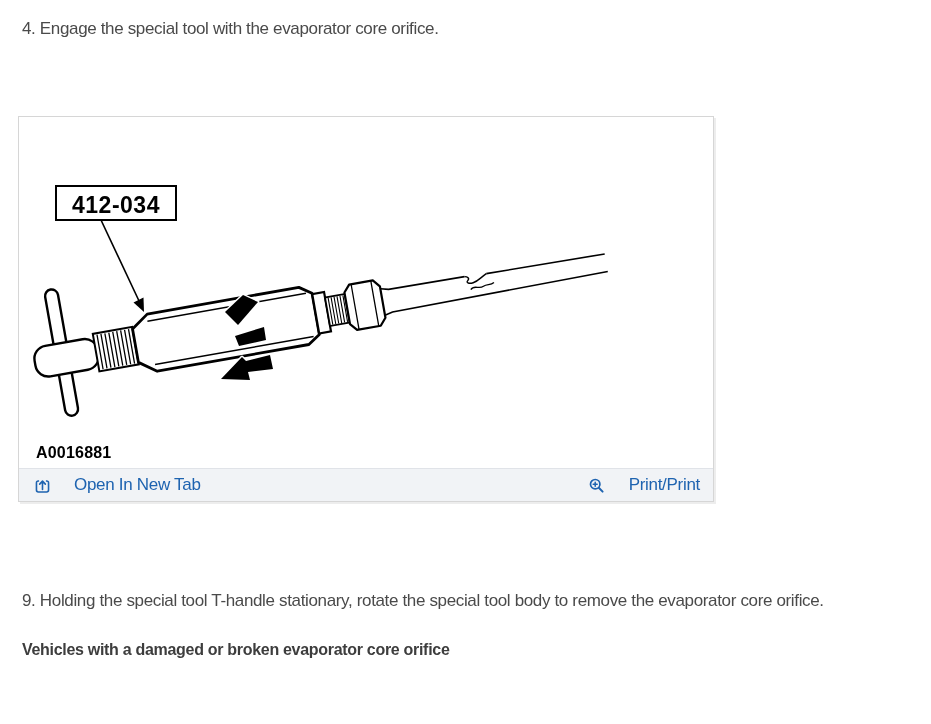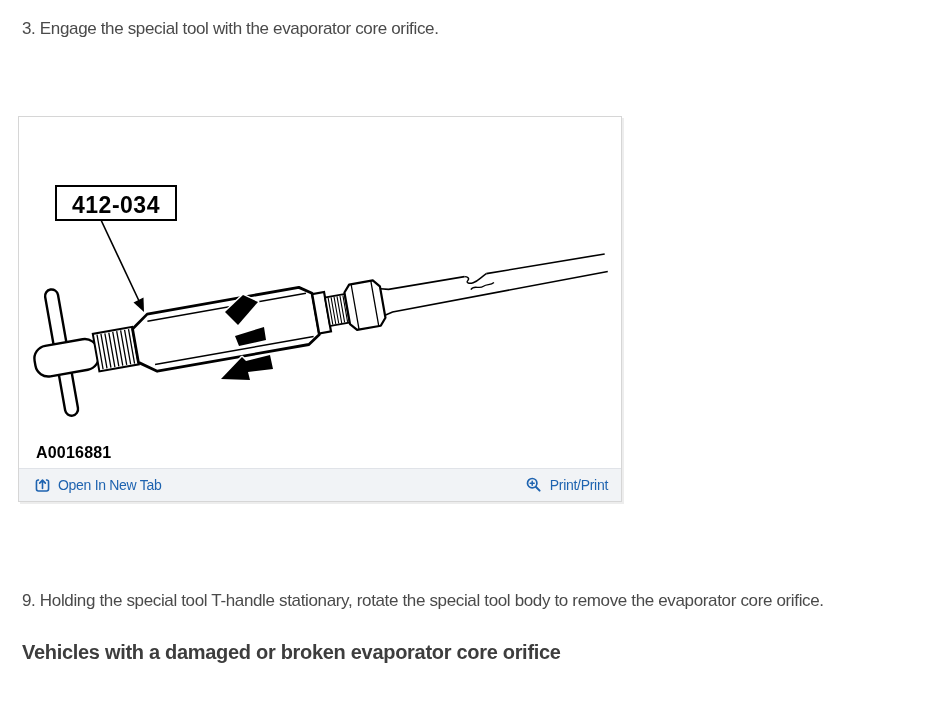--- a/index.html
+++ b/index.html
@@ -16,62 +16,62 @@
 
   .step-text{
     position:absolute;left:22px;
     font-size:17px;color:var(--text);
     letter-spacing:-0.35px;white-space:nowrap;
   }
   #step5{top:19px;}
   #step6{top:591px;}
   .section-heading{
     position:absolute;left:22px;top:641px;
-    font-size:20px;font-weight:bold;color:var(--heading);
+    font-size:16px;font-weight:bold;color:var(--heading);
     letter-spacing:-0.3px;white-space:nowrap;
   }
 
   .figure-panel{
     position:absolute;left:18px;top:116px;
-    width:604px;height:386px;
+    width:696px;height:386px;
     background:#ffffff;
     border:1px solid var(--panel-border);
     box-shadow:2px 2px 0 rgba(0,0,0,0.07);
   }
   .figure-canvas{
     position:absolute;left:0;top:0;right:0;height:352px;
     overflow:hidden;background:#ffffff;
   }
   .figure-canvas svg{display:block;}
 
   .figure-footer{
     position:absolute;left:0;right:0;bottom:0;height:33px;
     background:var(--footer-bg);
     border-top:1px solid #e0e3e8;
     display:flex;align-items:center;justify-content:space-between;
     padding:0 13px 0 15px;
   }
   .figure-footer a{
-    display:flex;align-items:center;gap:7px;
+    display:flex;align-items:flex-end;gap:23px;
     color:var(--link);text-decoration:none;cursor:pointer;
-    font-size:14px;letter-spacing:-0.3px;white-space:nowrap;
+    font-size:17px;letter-spacing:-0.3px;white-space:nowrap;
   }
   .figure-footer a svg{flex:0 0 auto;}
 
   .diagram-label-text{
     font-family:"Liberation Sans","DejaVu Sans",sans-serif;
     font-weight:bold;
   }
 </style>
 </head>
 <body>
 
 <div>
 
-  <p id="step5" class="step-text">3. Engage the special tool with the evaporator core orifice.</p>
+  <p id="step5" class="step-text">4. Engage the special tool with the evaporator core orifice.</p>
 
   <figure class="figure-panel">
     <div class="figure-canvas">
       <svg width="602" height="352" viewBox="0 0 602 352">
 
         <g transform="translate(18,246) rotate(-10)" fill="#ffffff" stroke="#000000">
 
           <rect x="19.5" y="-70" width="13" height="128" rx="6.5" stroke-width="2.4"></rect>
 
           <rect x="-2" y="-15.5" width="64" height="31" rx="13" stroke-width="2.4"></rect>

